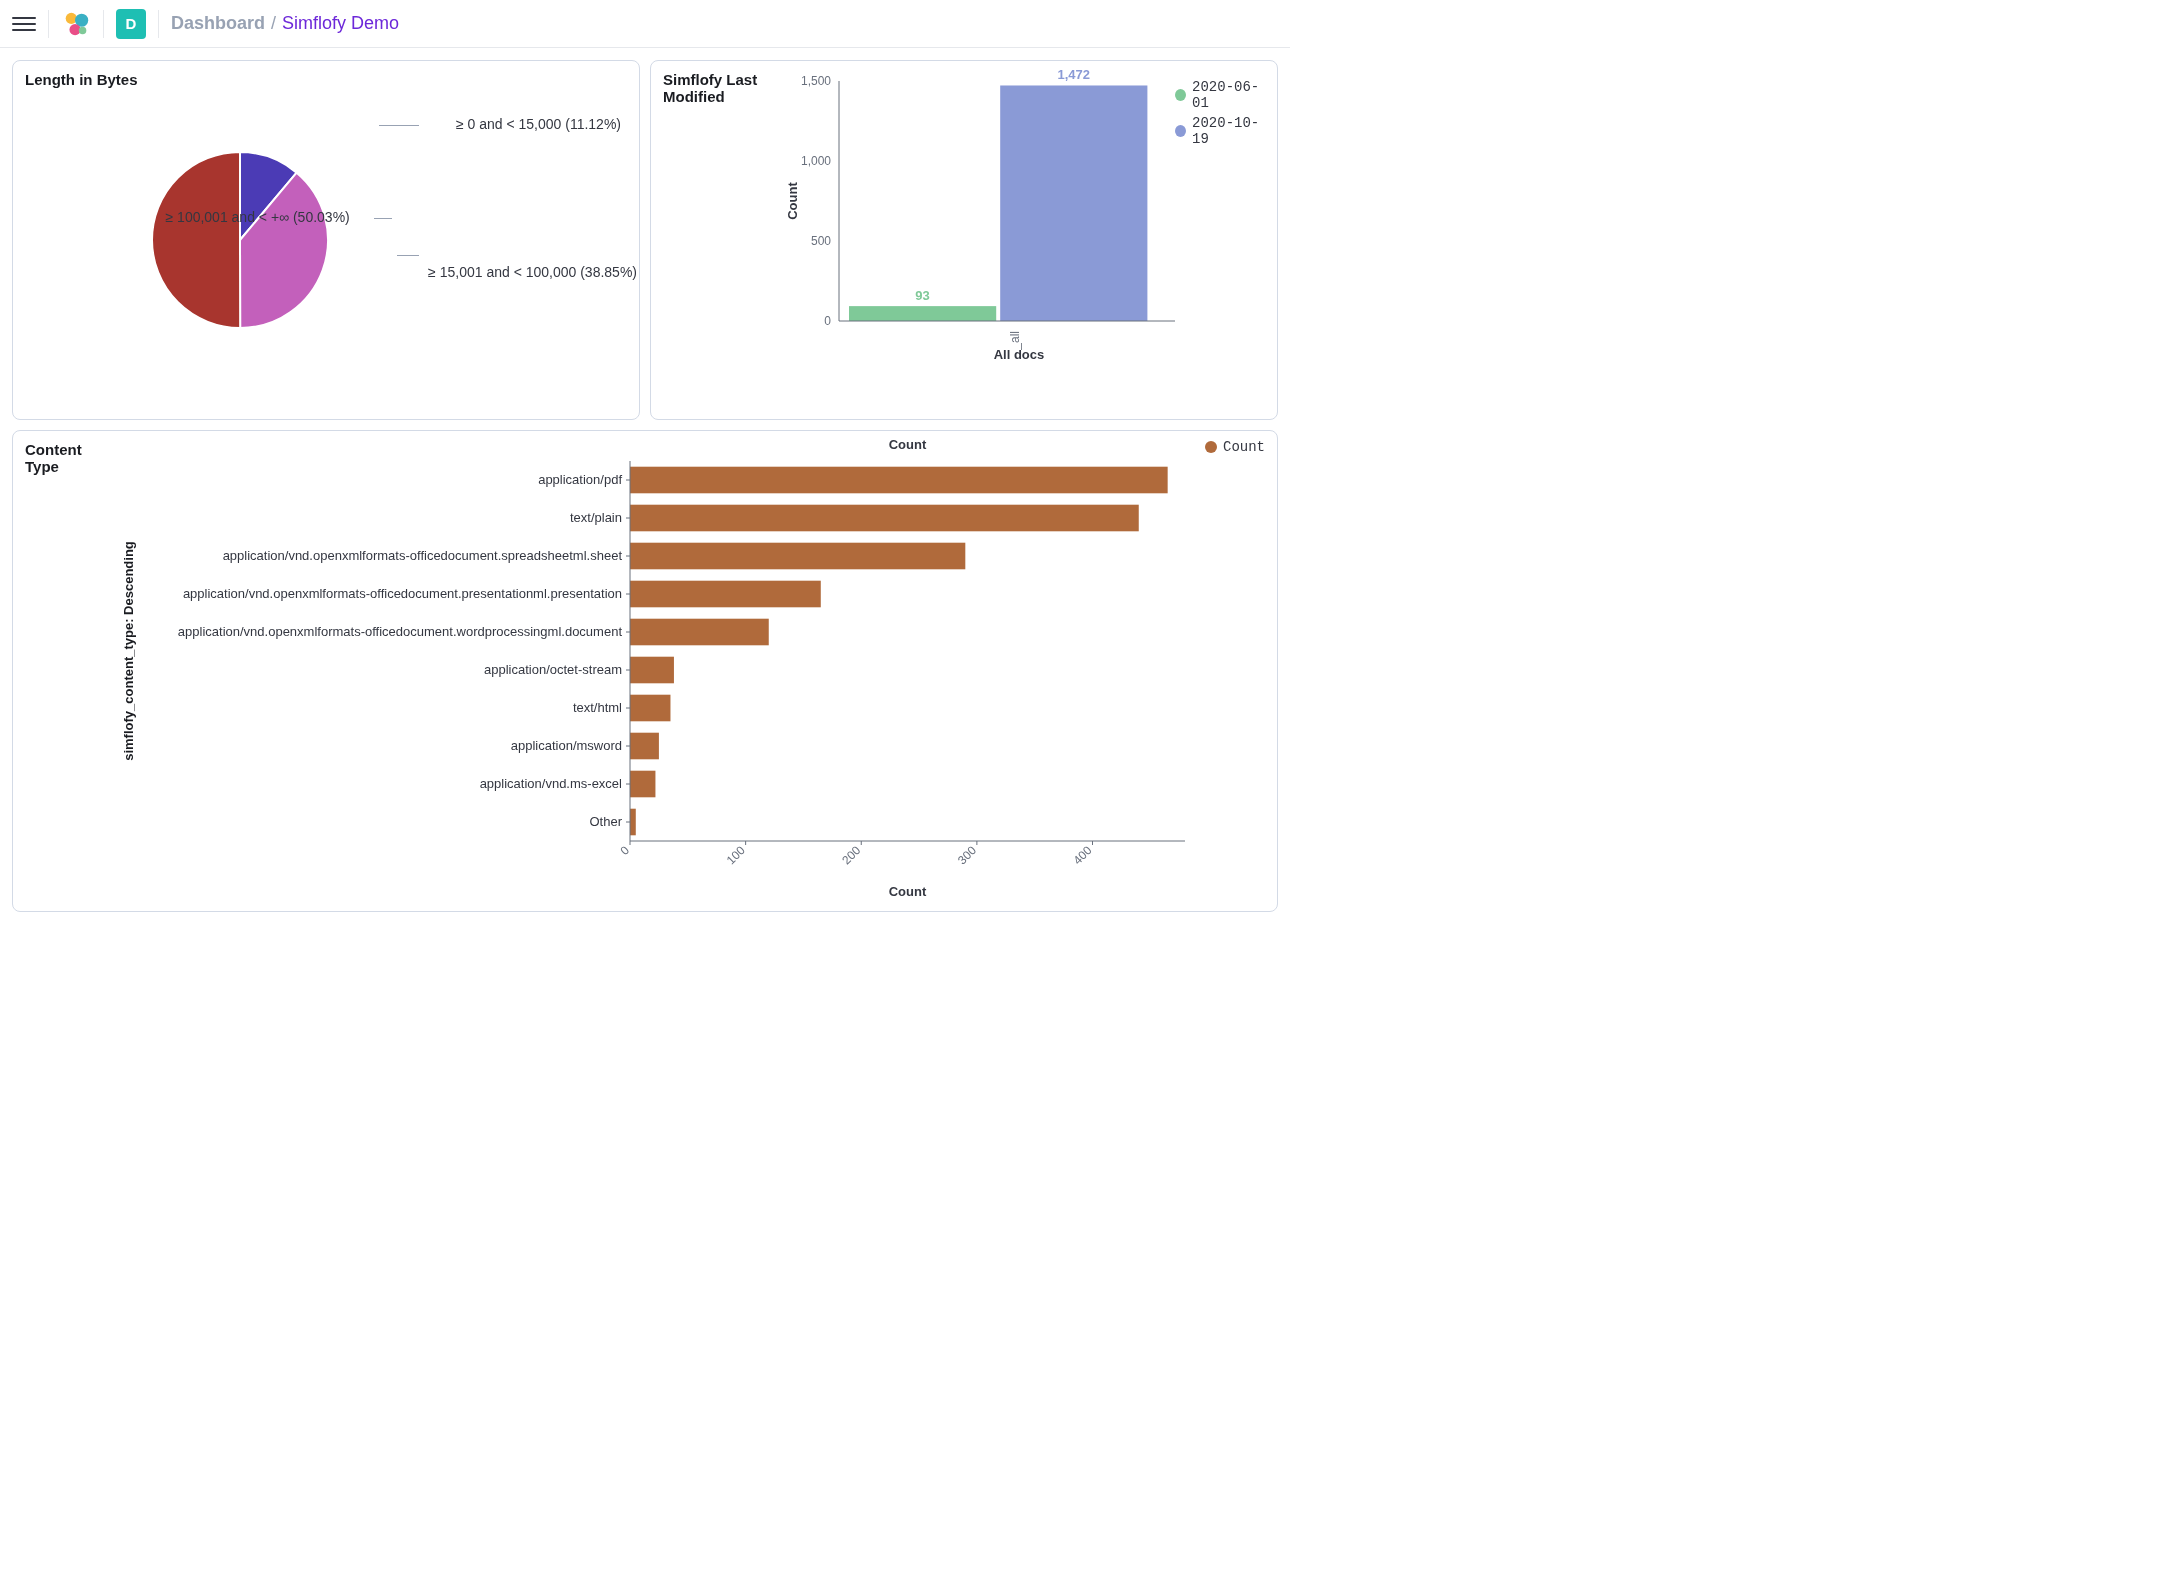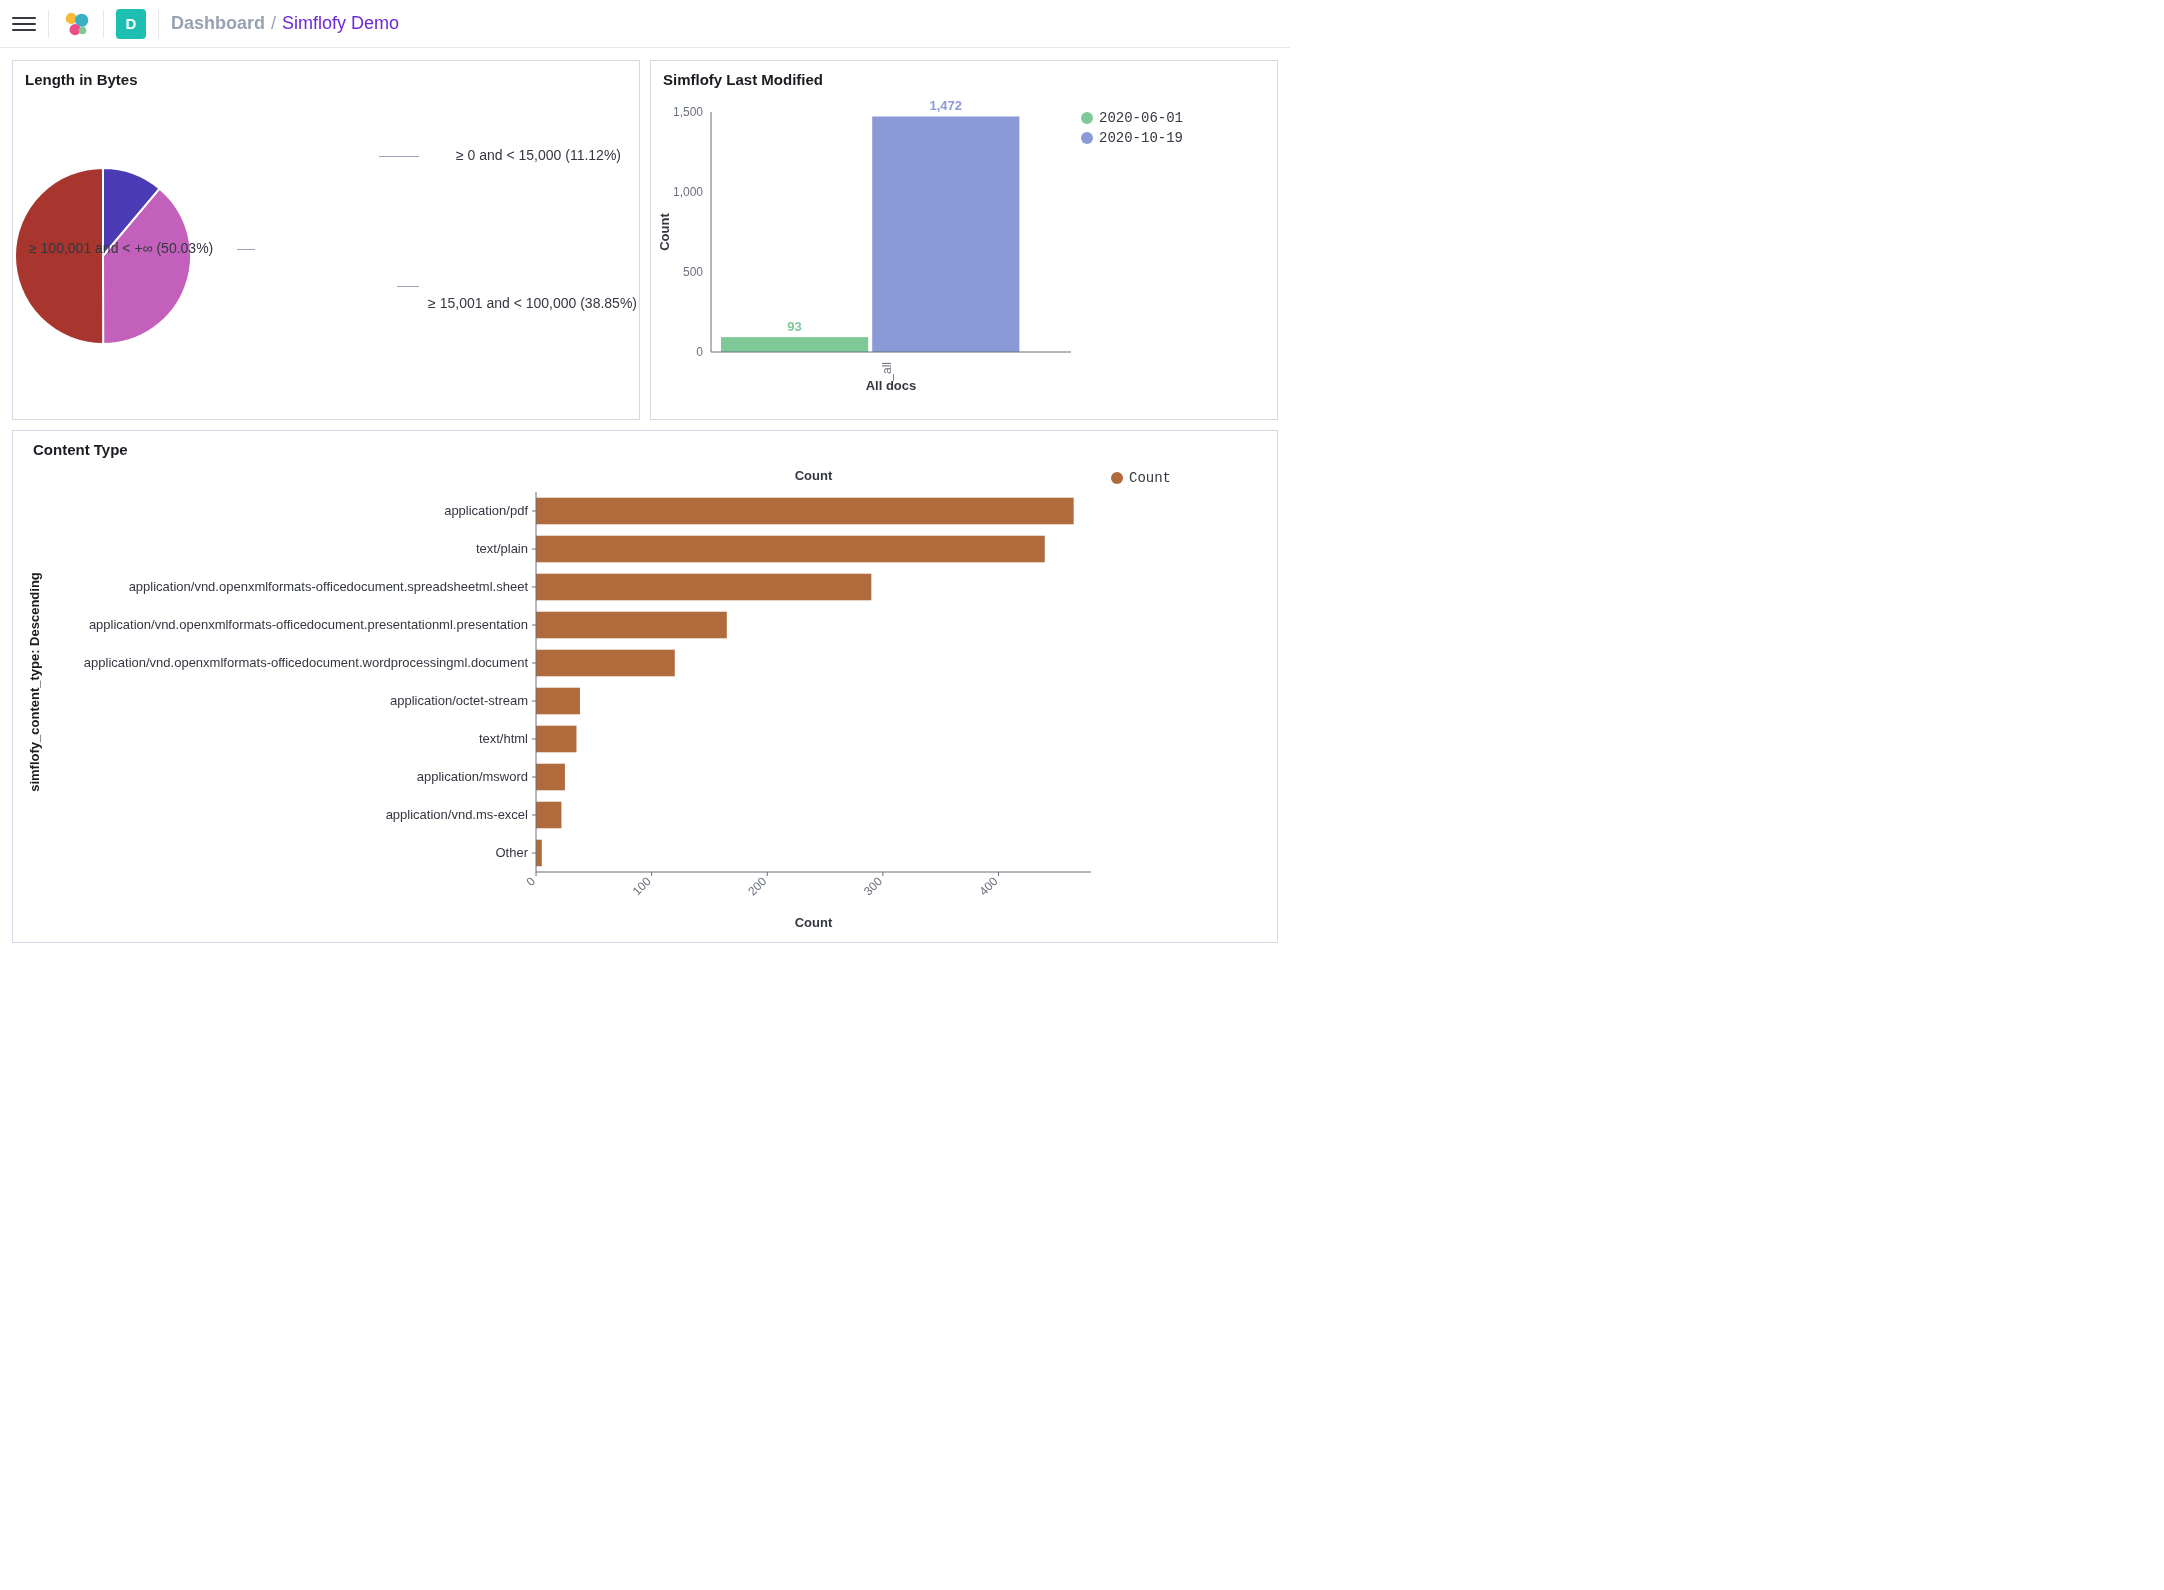--- a/index.html
+++ b/index.html
@@ -37,34 +37,34 @@
 
   .grid {
     padding: 12px;
     display: grid;
     grid-template-columns: 1fr 1fr;
     grid-template-rows: 360px auto;
     gap: 10px;
   }
   .panel {
     border: 1px solid #d3dae6;
-    border-radius: 0;
+    border-radius: 8px;
     background: #fff;
     display: flex;
-    flex-direction: column;
+    flex-direction: row;
     overflow: hidden;
   }
   .panel-title {
     font-weight: 700;
     font-size: 15px;
     padding: 10px 12px 4px 12px;
     color: #1a1c21;
   }
   .panel-body { flex: 1; position: relative; }
-  .panel.full { grid-column: 1 / span 2; padding-left: 8px; }
+  .panel.full { grid-column: 1 / span 2; }
 
   
   .pie-wrap { display:flex; align-items:center; justify-content:flex-start; height:100%; position:relative; }
   .pie-label { position:absolute; font-size:14px; color:#343741; white-space:nowrap; }
   .pie-line { position:absolute; background:#98a2b3; height:1px; }
 
   
   .axis-label { font-size: 13px; fill:#343741; font-weight:600; }
   .tick { font-size: 12px; fill:#69707d; }
   .val-label { font-size: 13px; font-weight:600; }

